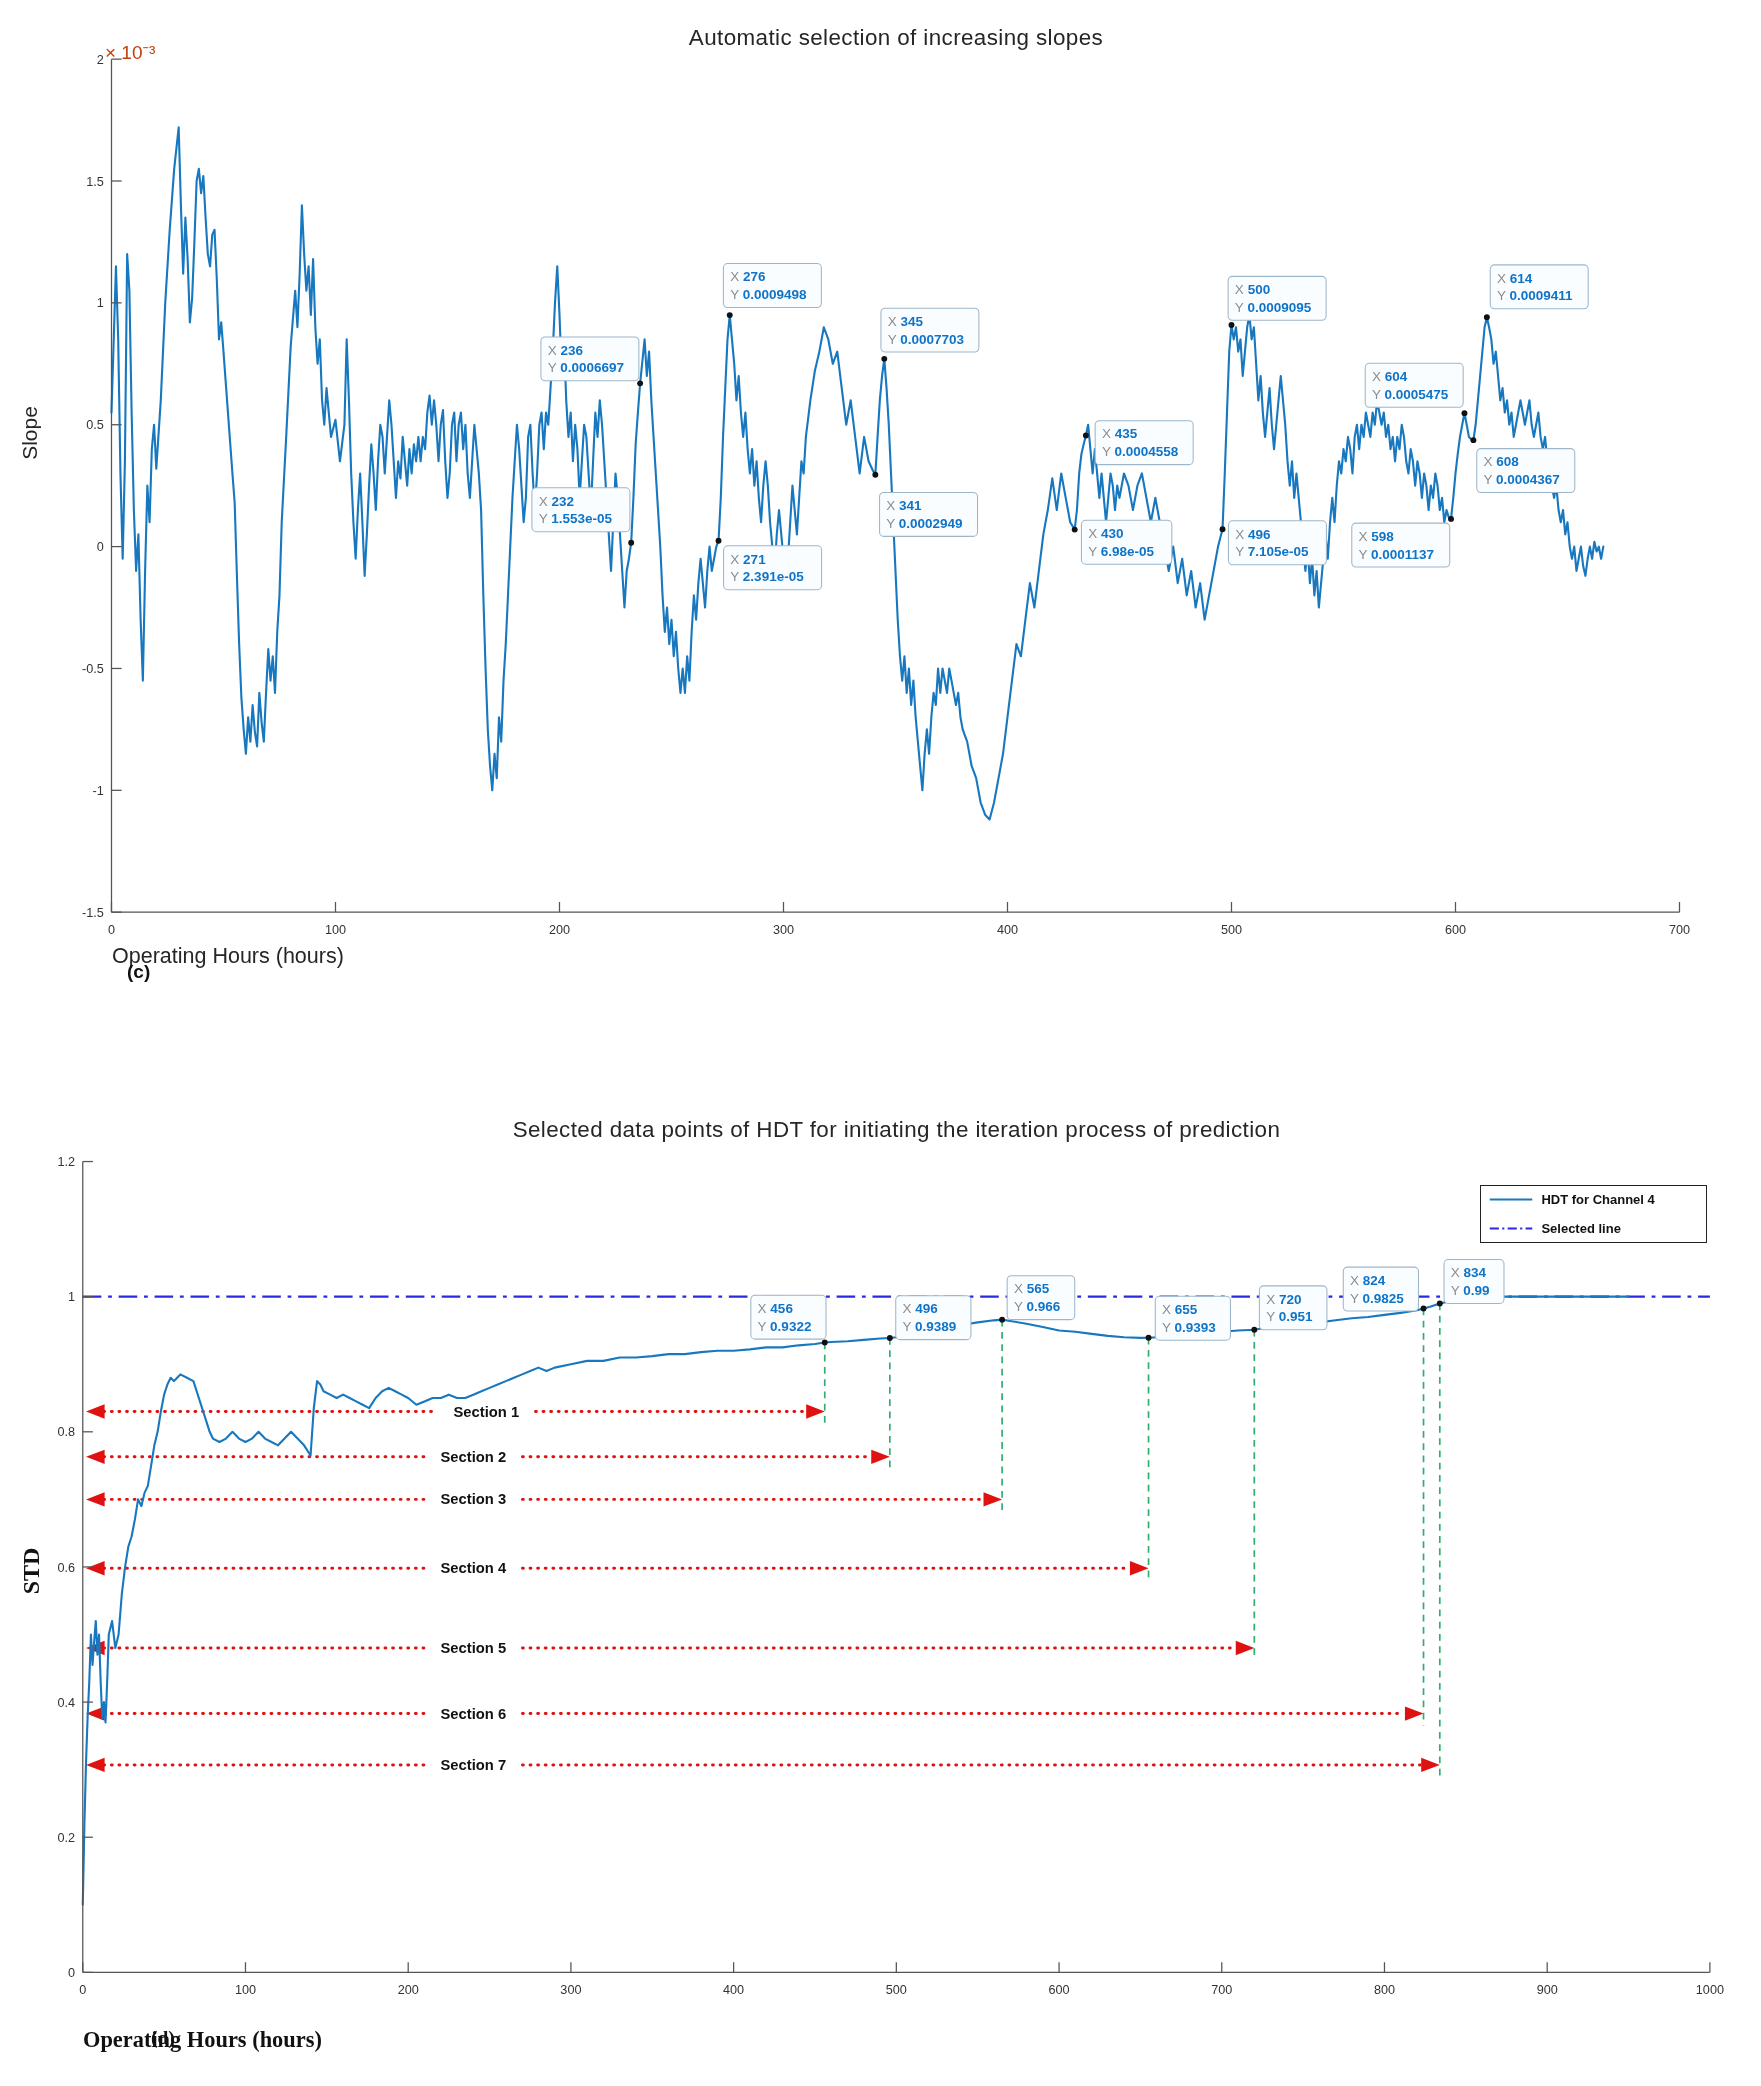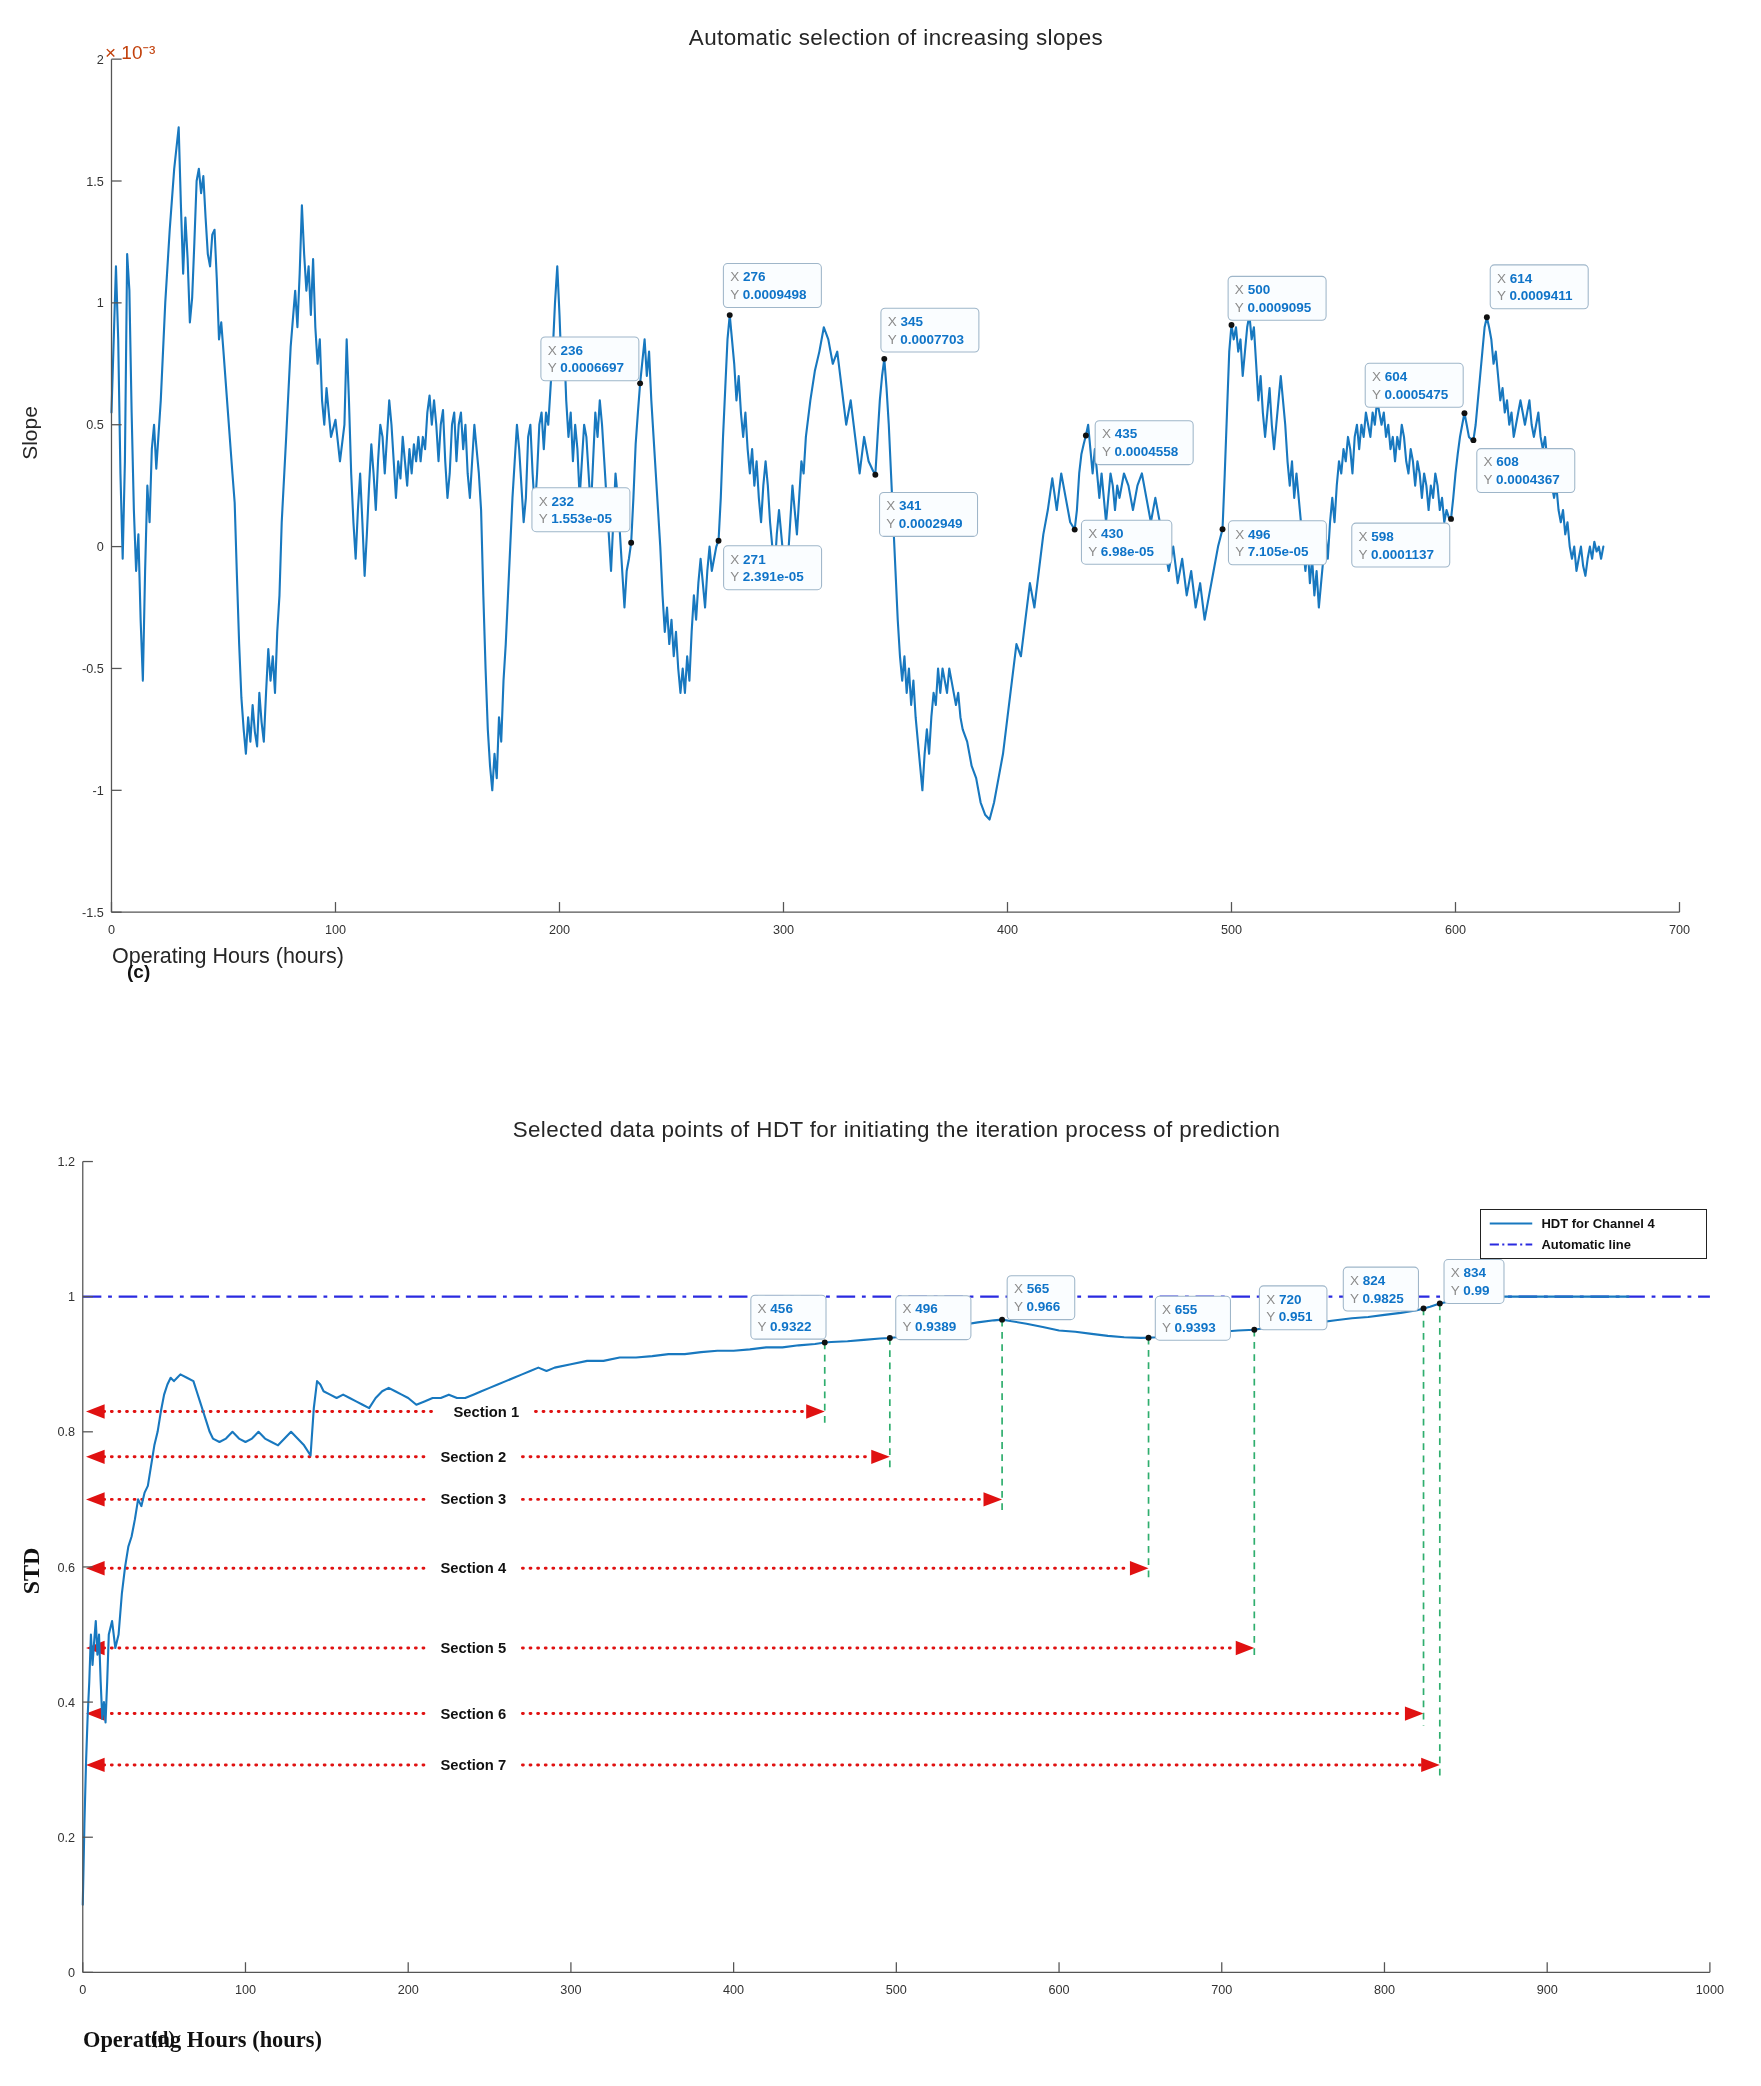--- a/index.html
+++ b/index.html
@@ -13,21 +13,21 @@
   .ylabel-c{left:30px;top:433px;font-size:21px;color:#262626;}
   .ylabel-d{left:31px;top:1571px;font-size:24px;font-weight:bold;font-family:"Liberation Serif",serif;color:#111;}
   .xlabel{position:absolute;white-space:nowrap;}
   .xlabel-c{left:112px;top:944px;width:1568px;font-size:21.5px;color:#262626;}
   .xlabel-d{left:83px;top:2027px;width:1627px;font-size:22.4px;font-weight:bold;font-family:"Liberation Serif",serif;color:#111;}
   .fig-letter{position:absolute;font-weight:bold;color:#111;}
   .letter-c{left:127px;top:961px;font-size:19px;}
   .letter-d{left:151px;top:2027px;font-size:19.4px;font-family:"Liberation Serif",serif;}
   svg.plot{position:absolute;left:0;}
   .legend{position:absolute;left:1480px;top:1185px;width:227px;border:1.3px solid #222;background:#fff;
-          padding:3.4px 0;display:flex;flex-direction:column;gap:2px;box-sizing:border-box;margin-top:24px;}
+          padding:3.4px 0;display:flex;flex-direction:column;gap:10px;box-sizing:border-box;}
   .legend-row{display:flex;align-items:center;gap:7.6px;padding:0 6.8px;height:19.4px;}
   .legend-row span{font-size:13px;font-weight:bold;color:#111;white-space:nowrap;}
 </style>
 </head>
 <body>
 
 <div class="page">
 
   <div class="chart-title title-c">Automatic selection of increasing slopes</div>
   <div class="scale-label-c">× 10⁻³</div>
@@ -251,21 +251,21 @@
     <div class="legend-row">
       <svg width="46" height="5" viewBox="0 0 110 12">
         <line id="legend-line-0" x1="4" y1="6" x2="106" y2="6" stroke-width="5" stroke="#1878bf"></line>
       </svg>
       <span>HDT for Channel 4</span>
     </div>
     <div class="legend-row">
       <svg width="46" height="5" viewBox="0 0 110 12">
         <line id="legend-line-1" x1="4" y1="6" x2="106" y2="6" stroke-width="5" stroke="#2a2ae0" stroke-dasharray="22 8 5 8"></line>
       </svg>
-      <span>Automatic line</span>
+      <span>Selected line</span>
     </div>
   </div>
 
   <div class="xlabel xlabel-d">Operating Hours (hours)</div>
   <div class="fig-letter letter-d">(d)</div>
 
 </div>
 
 
 </body></html>

